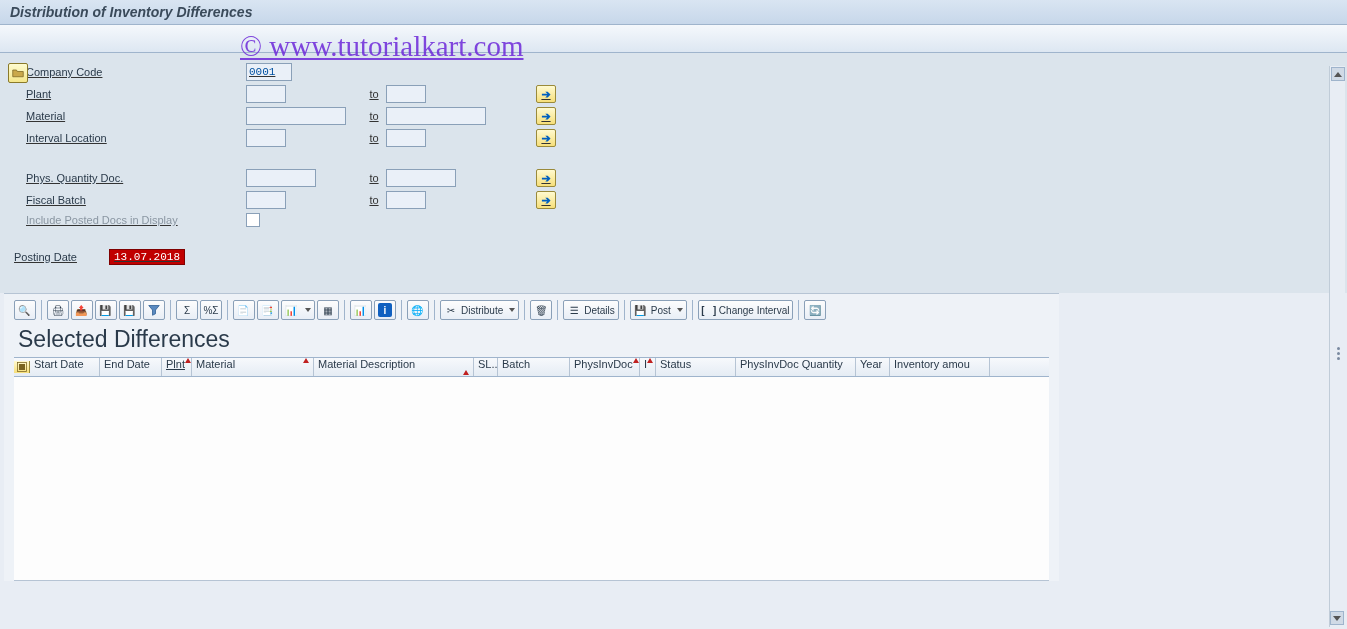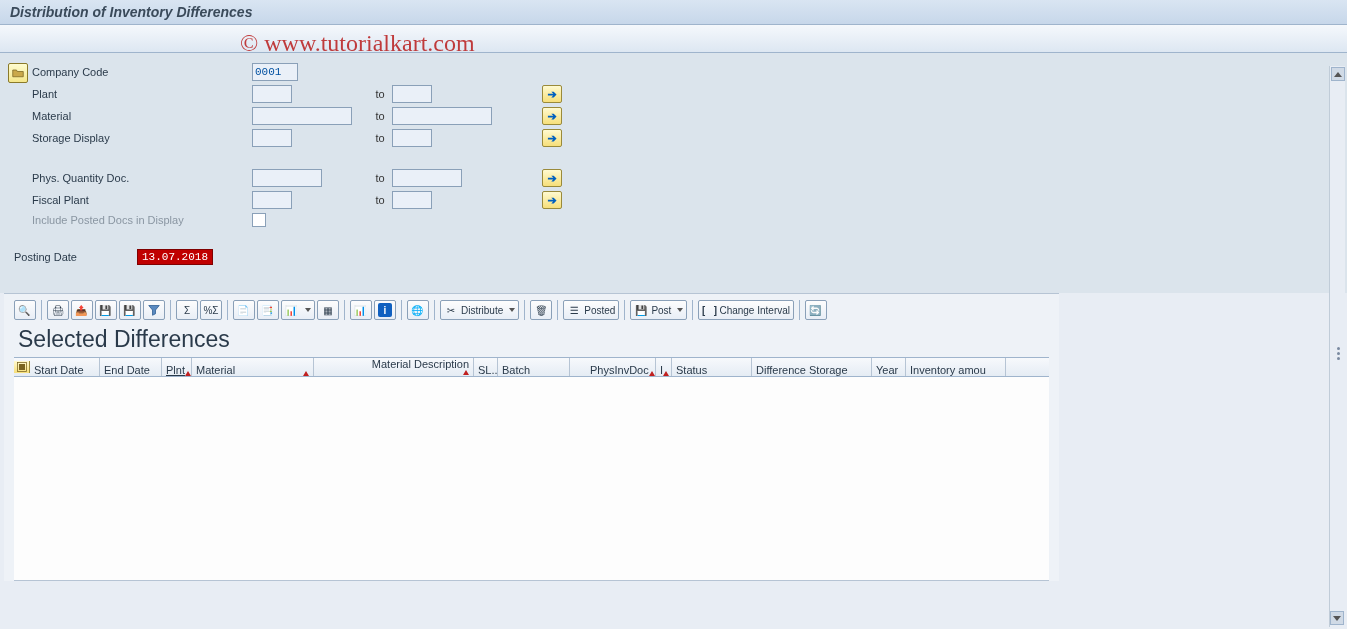--- a/index.html
+++ b/index.html
@@ -28,47 +28,49 @@
     border-bottom: 1px solid #9fb4cc;
     height: 28px;
     padding: 3px 8px;
     position: relative;
   }
   .watermark {
     position: absolute;
     left: 240px;
     top: 30px;
     font-family: "Times New Roman", serif;
-    font-size: 24px;
-    color: #b91c1c;
+    font-size: 29px;
+    color: #6d28d9;
     opacity: 0.85;
     pointer-events: none;
     z-index: 5;
+    text-decoration: underline;
   }
   .content {
     padding: 10px 14px 0 14px;
     background: #dbe4ec;
     position: relative;
     height: 240px;
   }
   .variant-btn {
     position:absolute;
     left:8px; top:10px;
     width:20px; height:20px;
     background: linear-gradient(#fefcd0,#f5e68a);
     border:1px solid #8a7a2a;
     border-radius:2px;
     display:flex; align-items:center; justify-content:center;
   }
   .sel-grid {
-    margin-left: 18px;
+    margin-left: 12px;
     display: grid;
     grid-template-columns: 220px 110px 30px 110px 20px;
     row-gap: 4px;
     align-items: center;
+    text-decoration: underline;
   }
   .lbl { color: #2a3a4a; }
   .lbl.disabled { color: #8a96a2; }
   .inp {
     height: 18px;
     border: 1px solid #8aa0b8;
     background: #eaf0f8;
     font-family: "Courier New", monospace;
     font-size: 11px;
     padding: 0 2px;
@@ -83,21 +85,21 @@
     background: linear-gradient(#fffad0,#f7df7a);
     border:1px solid #9a8a3a;
     border-radius:2px;
     display:flex; align-items:center; justify-content:center;
     margin-left: 40px;
   }
   .spacer-row { height: 14px; }
   .posting-row {
     margin-top: 22px;
     margin-left: 0px;
-    display:flex; align-items:center; gap: 60px;
+    display:flex; align-items:center; gap: 32px; text-decoration: underline;
   }
   .posting-date {
     font-family: "Courier New", monospace;
     background: #c00000;
     color: #fff;
     border: 1px solid #800000;
     padding: 1px 4px;
   }
   
   .alv-area {
@@ -152,21 +154,21 @@
     align-items:center;
   }
   .th {
     border-right:1px solid #b6c4d4;
     padding: 0 4px;
     font-size: 11px;
     color: #2a3a4a;
     white-space: nowrap;
     overflow: hidden;
     position: relative;
-    display:flex; align-items:flex-end;
+    display:flex; align-items:flex-start;
     height:100%;
   }
   .th .sort-up {
     margin-left:auto;
     width:0;height:0;
     border-left:3px solid transparent;
     border-right:3px solid transparent;
     border-bottom:5px solid #c02020;
   }
   .sel-col {
@@ -240,21 +242,21 @@
       </div>
 
     <div class="lbl">Material</div>
     <input class="inp wide" style="">
     <div class="to">to</div>
     <input class="inp wide" style="">
     <div class="multi-btn">
         <span class="arrow-right">➔</span>
       </div>
 
-    <div class="lbl">Storage Display</div>
+    <div class="lbl">Interval Location</div>
     <input class="inp small" style="">
     <div class="to">to</div>
     <input class="inp small" style="">
     <div class="multi-btn">
         <span class="arrow-right">➔</span>
       </div>
 
     <div class="spacer-row"></div>
       <div></div>
       <div></div>
@@ -262,21 +264,21 @@
       <div></div>
 
     <div class="lbl">Phys. Quantity Doc.</div>
     <input class="inp" style="width: 70px;">
     <div class="to">to</div>
     <input class="inp" style="width: 70px;">
     <div class="multi-btn">
         <span class="arrow-right">➔</span>
       </div>
 
-    <div class="lbl">Fiscal Plant</div>
+    <div class="lbl">Fiscal Batch</div>
     <input class="inp small" style="">
     <div class="to">to</div>
     <input class="inp small" style="">
     <div class="multi-btn">
         <span class="arrow-right">➔</span>
       </div>
 
     <div class="lbl disabled">Include Posted Docs in Display</div>
     <div>
         <div class="chk"></div>
@@ -353,21 +355,21 @@
         <span class="ico">✂</span>
         <span class="tb-text">Distribute</span>
       </div>
     <div class="tb-sep"></div>
     <div class="tb-btn">
         <span class="ico">🗑</span>
       </div>
     <div class="tb-sep"></div>
     <div class="tb-btn">
         <span class="ico">☰</span>
-        <span class="tb-text">Posted</span>
+        <span class="tb-text">Details</span>
       </div>
     <div class="tb-sep"></div>
     <div class="tb-btn tb-drop">
         <span class="ico">💾</span>
         <span class="tb-text">Post</span>
       </div>
     <div class="tb-sep"></div>
     <div class="tb-btn">
         <span class="ico" style="font-family:monospace;font-weight:bold;">[&nbsp;]</span>
         <span class="tb-text">Change Interval</span>
@@ -406,33 +408,33 @@
         <span>Material Description</span>
         <div class="sort-up"></div>
       </div>
       <div class="th" style="width: 24px;">
         <span>SL..</span>
         <div class="sort-up"></div>
       </div>
       <div class="th" style="width: 72px;">
         <span>Batch</span>
       </div>
-      <div class="th" style="width: 70px; margin-left: 16px;">
+      <div class="th" style="width: 70px;">
         <span>PhysInvDoc</span>
         <div class="sort-up"></div>
       </div>
       <div class="th" style="width: 16px;">
         <span>I</span>
         <div class="sort-up"></div>
       </div>
       <div class="th" style="width: 80px;">
         <span>Status</span>
       </div>
       <div class="th" style="width: 120px;">
-        <span>Difference Storage</span>
+        <span>PhysInvDoc Quantity</span>
       </div>
       <div class="th" style="width: 34px;">
         <span>Year</span>
       </div>
       <div class="th" style="width: 100px;">
         <span>Inventory amou</span>
       </div>
     </div>
   <div class="tbl-body"></div>
 </div>

